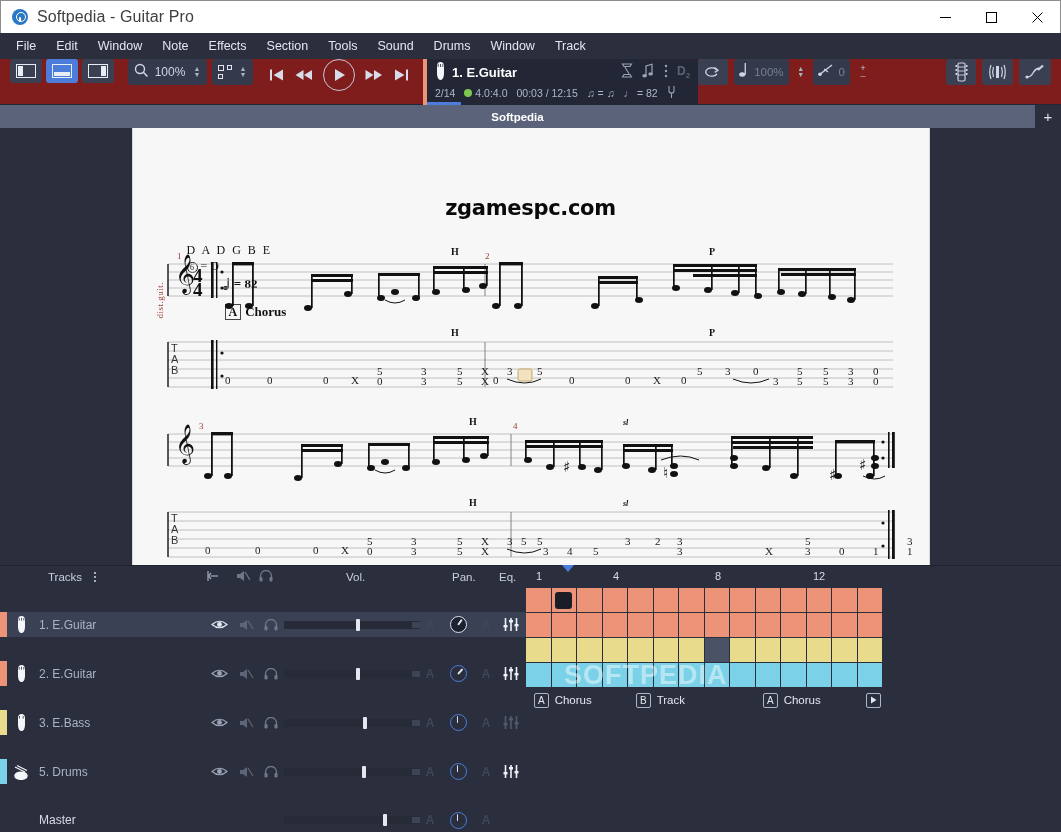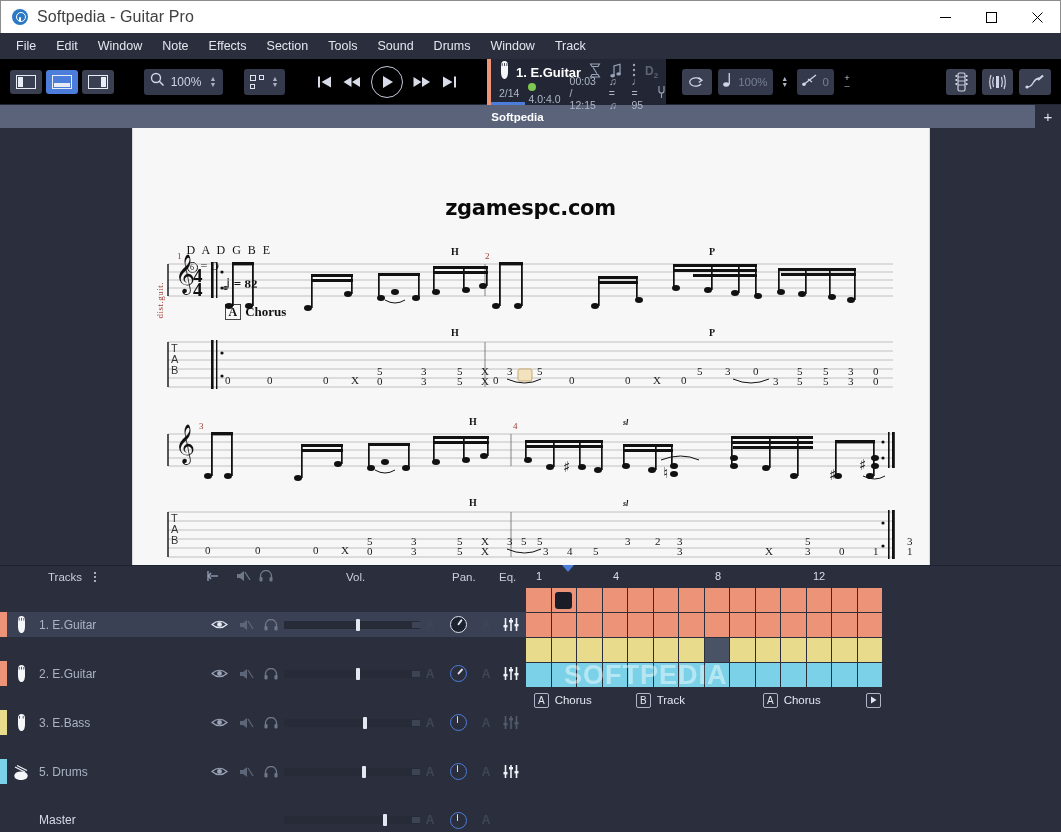--- a/index.html
+++ b/index.html
@@ -41,22 +41,22 @@
     height: 26px; background: #2b2f3d; display: flex; align-items: center;
     padding-left: 6px; flex: 0 0 26px;
   }
   .menu-item {
     font-size: 12.5px; color: #e3e6ee; padding: 4px 10px; border-radius: 2px;
     white-space: nowrap;
   }
 
   
   .toolbar {
-    height: 46px; background: #000000; display: flex; align-items: center;
-    flex: 0 0 46px; padding: 0 10px; gap: 16px;
+    height: 46px; background: #7f1d1d; display: flex; align-items: flex-start;
+    flex: 0 0 46px; padding: 0 10px; gap: 0;
     border-bottom: 1px solid #232735;
   }
   .layout-group { display: flex; gap: 4px; margin-right: 14px; }
   .layout-btn {
     width: 32px; height: 24px; border-radius: 3px; background: #3a4052;
     display: flex; align-items: center; justify-content: center;
   }
   .layout-btn.active { background: #4d7ddb; }
   .layout-btn .gl { width: 20px; height: 14px; border: 1.5px solid #e8ecf5; position: relative; }
   .layout-btn .gl.pg::after { content:""; position:absolute; left:1px; top:1px; bottom:1px; width:5px; background:#e8ecf5; }
@@ -353,21 +353,21 @@
                 </svg>
             </span>
             <span class="ti-cap"><span>D</span><span class="ti-sub">2</span></span>
           </span>
         </div>
         <div class="ti-row2">
           <span>2/14</span>
           <span><span class="ti-dot"></span> <span>4.0:4.0</span></span>
           <span>00:03 / 12:15</span>
           <span>♫ = ♫</span>
-          <span>♩ = 95</span>
+          <span>♩ = 82</span>
           <span>
             <svg width="9" height="14" viewBox="0 0 9 14">
                 <path d="M2 1 L2 6 Q2 8 4.5 8 Q7 8 7 6 L7 1" fill="none" stroke="#9aa3b8" stroke-width="1.1"></path>
                 <line x1="4.5" y1="8" x2="4.5" y2="13" stroke="#9aa3b8" stroke-width="1.1"></line>
               </svg>
           </span>
         </div>
       </div>
       <div class="ti-progress"></div>
     </div>

